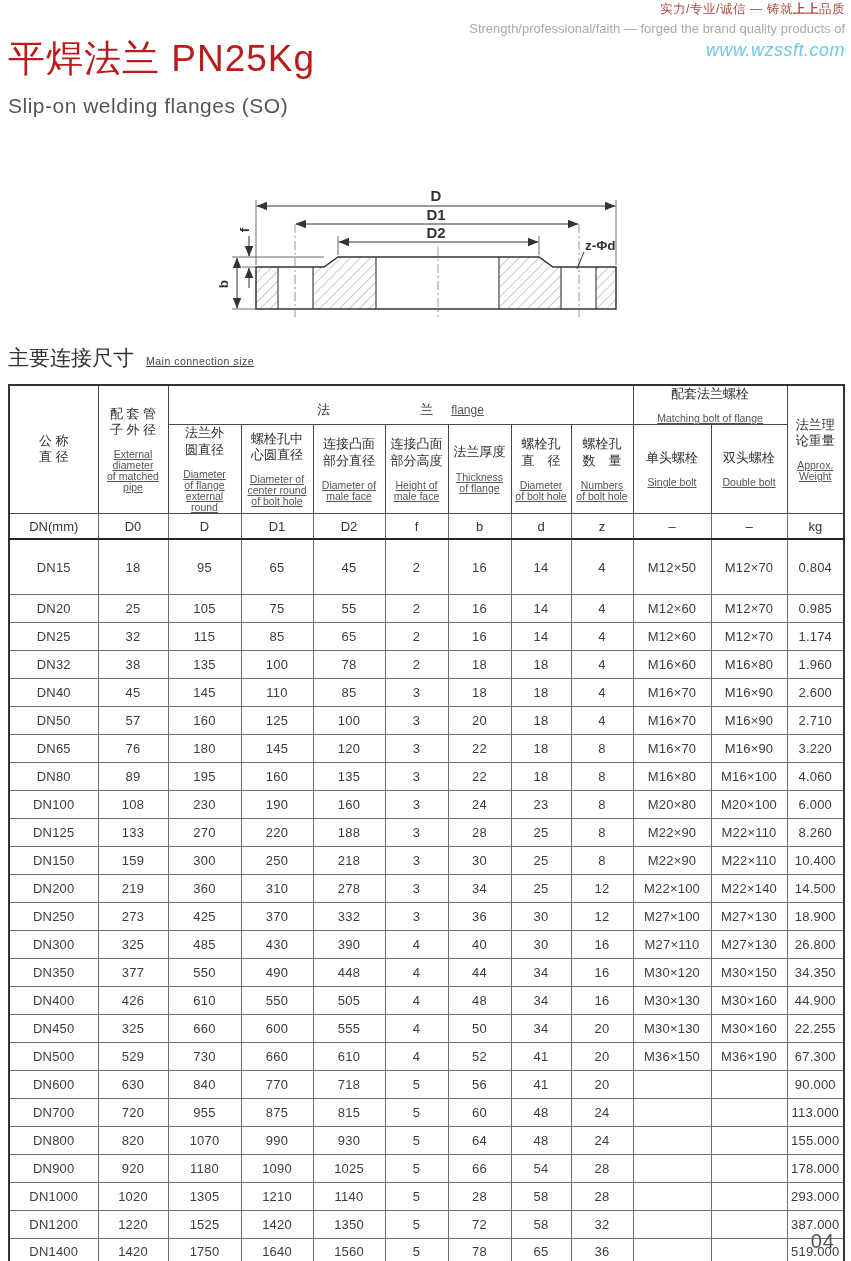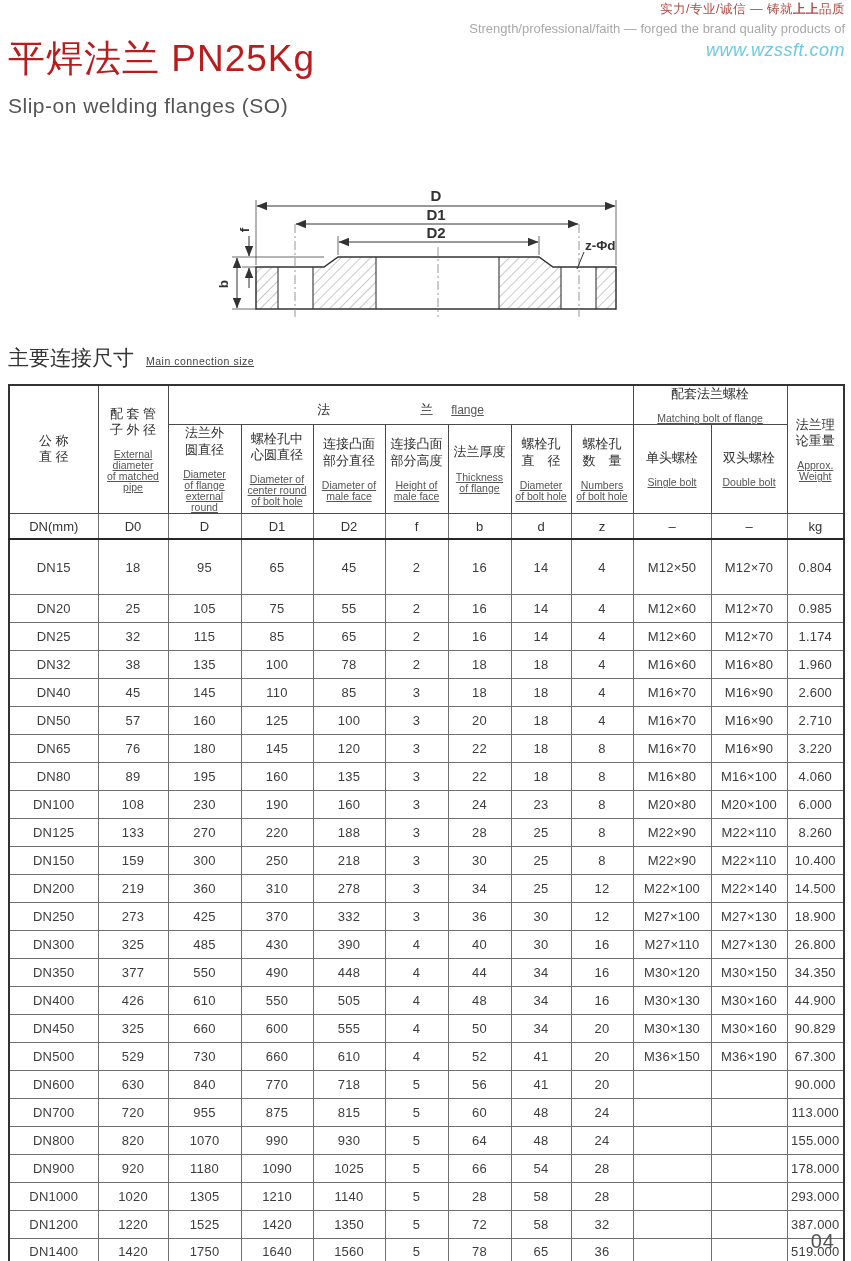--- a/index.html
+++ b/index.html
@@ -474,21 +474,21 @@
         <td>325</td>
         <td>660</td>
         <td>600</td>
         <td>555</td>
         <td>4</td>
         <td>50</td>
         <td>34</td>
         <td>20</td>
         <td>M30×130</td>
         <td>M30×160</td>
-        <td>90.829</td>
+        <td>22.255</td>
       </tr>
       <tr>
         <td>DN500</td>
         <td>529</td>
         <td>730</td>
         <td>660</td>
         <td>610</td>
         <td>4</td>
         <td>52</td>
         <td>41</td>

